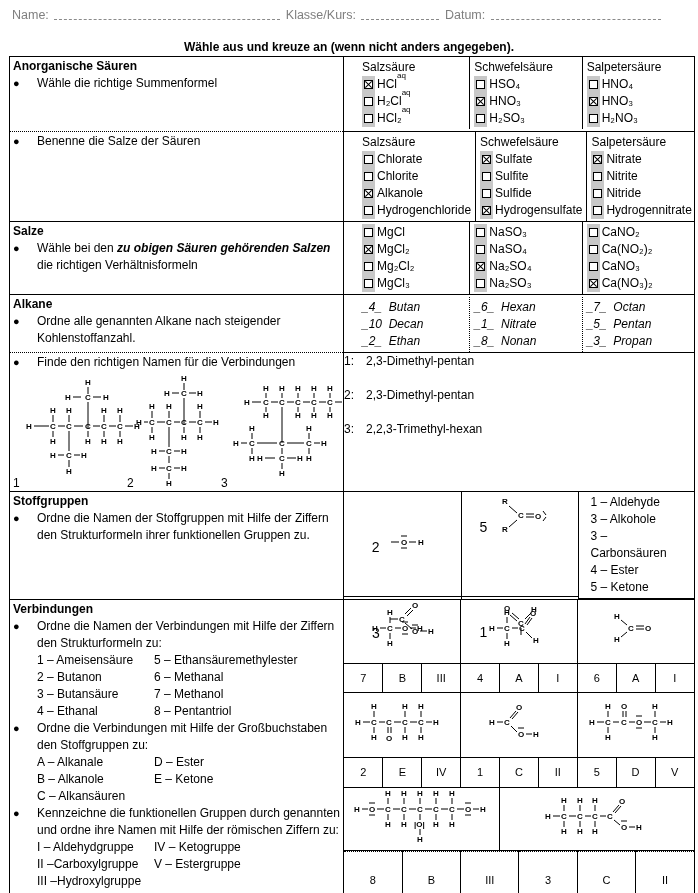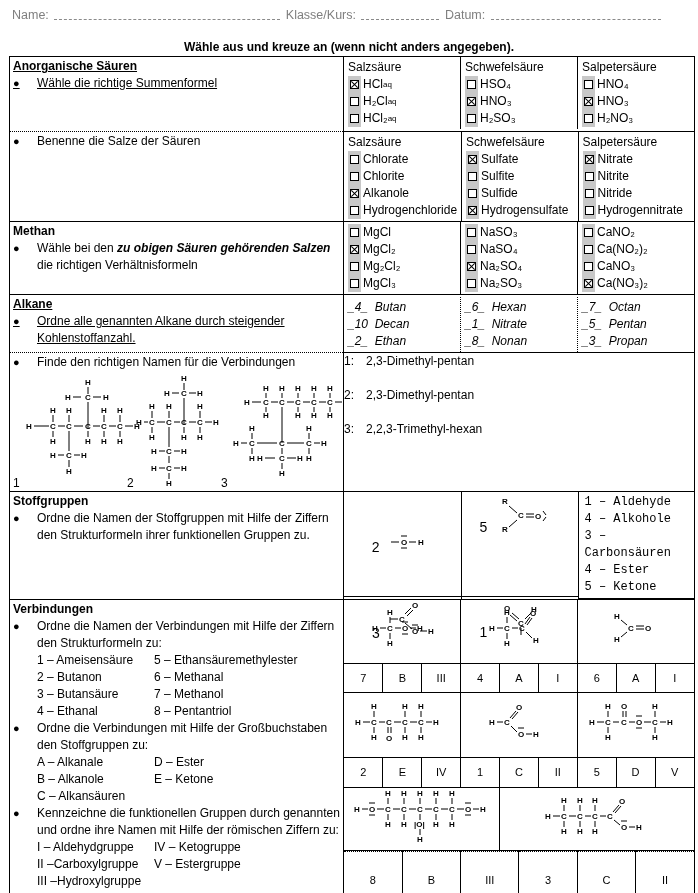--- a/index.html
+++ b/index.html
@@ -27,27 +27,27 @@
     border: 1.5px solid #000; vertical-align: top; padding: 0;
   }
   td.left { padding: 1px 3px 2px 3px !important; font-size: 12px; line-height: 17px; }
   .sec-title { font-weight: bold; }
   .bullet { display: flex; }
   .bullet .dot { width: 24px; flex: 0 0 24px; font-size: 11px; }
   .bullet .txt { flex: 1; }
   .indent { padding-left: 24px; }
   .two-col { display: flex; }
   .two-col > div:first-child { width: 117px; }
-  .dotted-bottom { border-bottom: 1px dotted #000 !important; text-decoration: underline; }
-  .cols3 { display: flex; height: 100%; }
+  .dotted-bottom { border-bottom: 1px dotted #000 !important; }
+  .cols3 { display: flex; height: 100%; margin-left: 14px; }
   .cols3 > .c { flex: 1; padding: 2px 4px; font-size: 12px; line-height: 17px; border-left: 1px solid #000; }
   .cols3 > .c:first-child { border-left: none; }
   .cols3.dotsep > .c { border-left: 1px dotted #000; font-style: italic; }
   .cols3.dotsep > .c:first-child { border-left: none; }
-  .opt { display: flex; align-items: center; height: 17px; white-space: nowrap; }
+  .opt { display: flex; align-items: flex-start; height: 17px; white-space: nowrap; }
   .cb {
     display: inline-flex; align-items: center; justify-content: center;
     width: 13px; height: 17px; background: #c8c8c8; margin-right: 2px; flex: 0 0 13px;
   }
   .cb i {
     display: block; width: 9px; height: 9px; border: 1px solid #000; background: #fff; position: relative;
   }
   .cb.checked i::before, .cb.checked i::after {
     content: ""; position: absolute; left: 3px; top: -1px; width: 1px; height: 9px; background: #000;
   }
@@ -60,21 +60,21 @@
   .struct-wrap { position: relative; height: 118px; }
   .struct-wrap svg { position: absolute; top: 0; left: 0; }
   .lbl-num { position: absolute; font-size: 12px; }
   .grid-r { width: 100%; height: 100%; border-collapse: collapse; table-layout: fixed; }
   .grid-r td { border: 1px solid #000; padding: 0; text-align: center; vertical-align: middle; font-size: 11px; }
   .grid-r tr:first-child td { border-top: none; }
   .grid-r tr:last-child td { border-bottom: none; }
   .grid-r td:first-child { border-left: none; }
   .grid-r td:last-child { border-right: none; }
   .dotline td { border-top: 1px dotted #000 !important; }
-  .stoff-legend { padding: 2px 6px; line-height: 17px; font-size: 12px; font-family: Liberation Mono, monospace; }
+  .stoff-legend { padding: 2px 12px; line-height: 17px; font-size: 12px; }
   .bignum { font-size: 14px; }
   svg text { font-family: "Liberation Sans", sans-serif; font-weight: bold; }
 </style>
 </head>
 <body>
 
 <div class="header-line">
   <span>Name:</span>
   <span class="blank" style="width:226px"></span>
   <span>Klasse/Kurs:</span>
@@ -261,21 +261,21 @@
                 </span>
                 <span>Hydrogennitrate</span>
               </div>
             </div>
           </div>
       </td>
     </tr>
 
     <tr style="height:70px">
       <td class="left">
-        <div class="sec-title">Methan</div>
+        <div class="sec-title">Salze</div>
         <div class="bullet">
             <span class="dot">●</span>
           <span class="txt"><span>Wähle bei den </span><b><i>zu obigen Säuren gehörenden Salzen</i></b><br><span>die richtigen Verhältnisformeln</span></span>
         </div>
       </td>
       <td>
         <div class="cols3" id="salt-formula-cols">
             <div class="c">
               <div class="opt">
                 <span class="cb">
@@ -356,21 +356,21 @@
             </div>
           </div>
       </td>
     </tr>
 
     <tr style="height:58px">
       <td class="left dotted-bottom">
         <div class="sec-title">Alkane</div>
         <div class="bullet">
             <span class="dot">●</span>
-            <span class="txt">Ordne alle genannten Alkane durch steigender Kohlenstoffanzahl.</span>
+            <span class="txt">Ordne alle genannten Alkane nach steigender Kohlenstoffanzahl.</span>
           </div>
       </td>
       <td>
         <div class="cols3 dotsep" id="alkane-cols" style="padding-top:2px">
             <div class="c">
               <div class="alk"><span>_4_</span>  <span>Butan</span></div>
               <div class="alk"><span>_10</span>  <span>Decan</span></div>
               <div class="alk"><span>_2_</span>  <span>Ethan</span></div>
             </div>
             <div class="c">
@@ -603,21 +603,21 @@
                     <line x1="43" y1="17" x2="46" y2="21"></line>
                     <line x1="43" y1="27" x2="46" y2="23"></line>
                 <line x1="17" y1="26" x2="9" y2="33"></line>
                     <text x="2" y="38" stroke="none">R</text>
               </svg>
               <span class="bignum" style="position:absolute;left:18px;top:27px">5</span>
             </td>
             <td rowspan="2" style="text-align:left;vertical-align:top">
               <div class="stoff-legend" id="stoff-legend">
                     <div>1 – Aldehyde</div>
-                    <div>4 – Alkohole</div>
+                    <div>3 – Alkohole</div>
                     <div>3 – Carbonsäuren</div>
                     <div>4 – Ester</div>
                     <div>5 – Ketone</div>
                   </div>
             </td>
           </tr>
           <tr>
             <td style="position:relative">
               <svg width="60" height="42" viewBox="0 0 60 42" font-size="8" stroke="#000" style="position:absolute;left:44px;top:2px">
                 <line x1="2" y1="20" x2="10" y2="20"></line>

